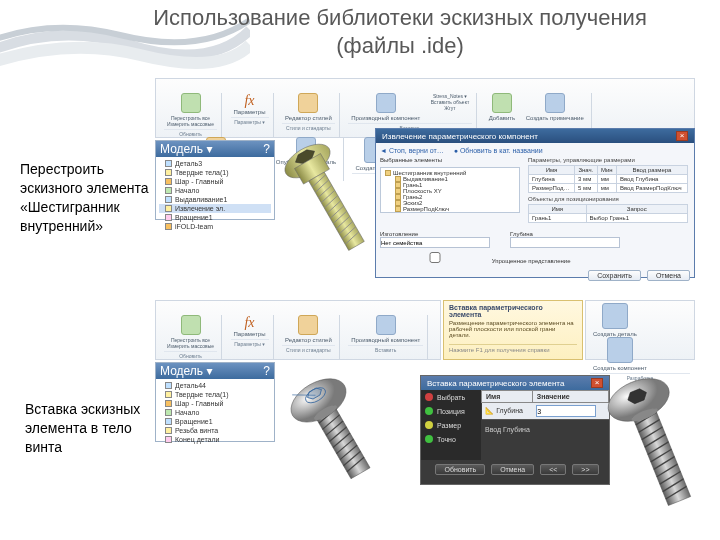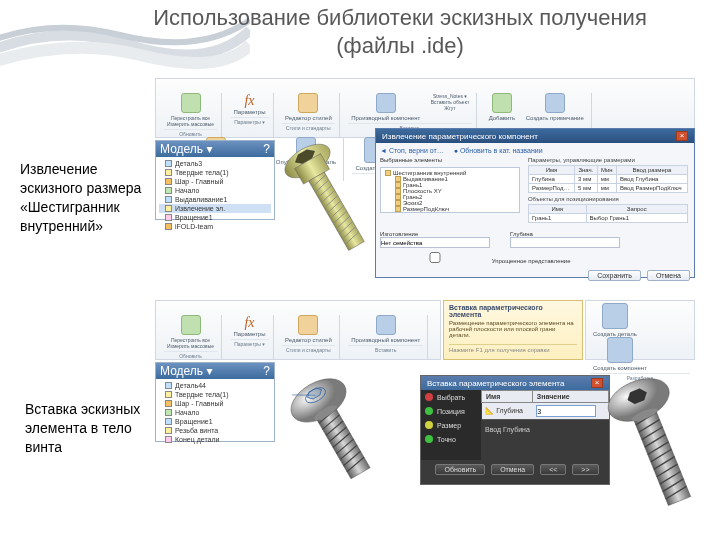--- a/index.html
+++ b/index.html
@@ -86,21 +86,21 @@
 
 <div class="bg-swoosh">
 <svg viewBox="0 0 280 80">
       <path d="M0 50 Q 80 10 160 35 T 280 20" stroke="#d8dde3" stroke-width="10" fill="none"></path>
       <path d="M0 60 Q 90 25 170 45 T 280 35" stroke="#e8ecef" stroke-width="12" fill="none"></path>
       <path d="M0 40 Q 70 5 150 25 T 280 10" stroke="#c8cfd6" stroke-width="6" fill="none"></path>
     </svg>
 </div>
 
 <div class="slide-title">Использование библиотеки эскизных получения (файлы .ide)</div>
-<div class="caption cap1">Извлечение эскизного размера «Шестигранник внутренний»</div>
+<div class="caption cap1">Перестроить эскизного элемента «Шестигранник внутренний»</div>
 <div class="caption cap2">Вставка эскизных элемента в тело винта</div>
 
 <div class="ribbon ribbon1">
   <div class="rgroup">
     <div class="rbtn"><div class="ricon g"></div><span class="small-line">Перестроить все</span><span class="small-line">Измерить массовые</span></div>
     <div class="rgroup-label">Обновить</div>
   </div>
   <div class="rgroup">
     <div class="rbtn"><div style="font-style:italic;color:#c06020;font-size:14px;font-family:serif;">fx</div><span>Параметры</span></div>
     <div class="rgroup-label">Параметры ▾</div>

